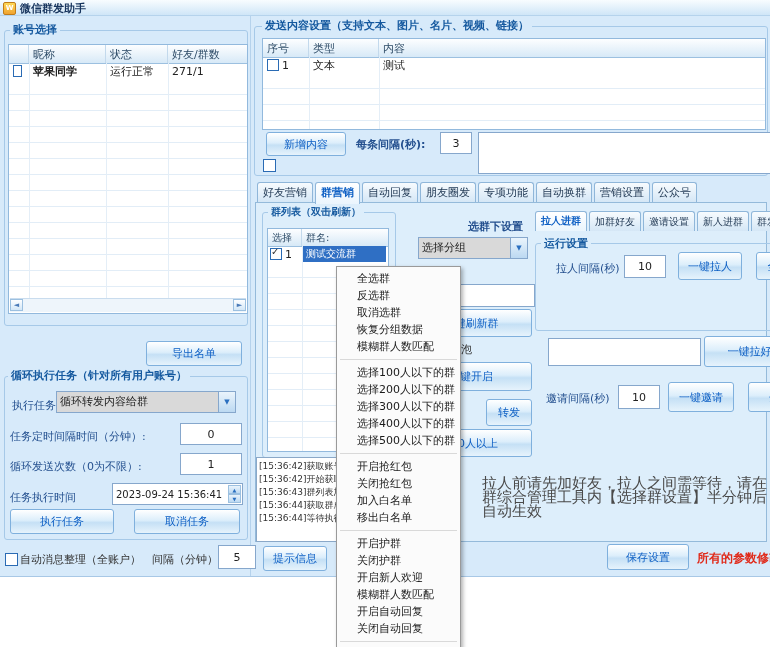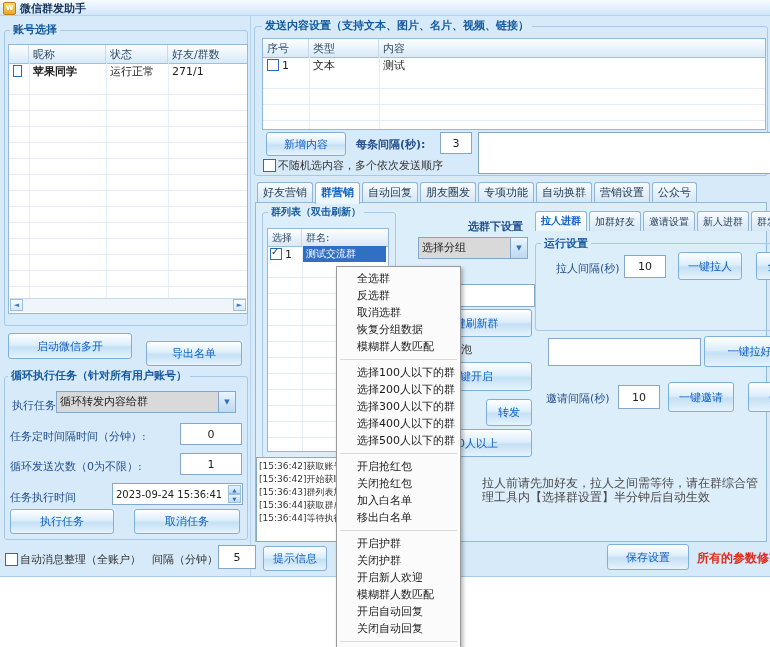--- a/index.html
+++ b/index.html
@@ -59,21 +59,21 @@
   .menu{position:absolute;left:336px;top:266px;width:123px;background:#fbfbfb;
     border:1px solid #9a9a9a;box-shadow:2px 2px 4px rgba(0,0,0,.3);z-index:50;padding:3px 0;}
   .mi{height:17px;line-height:17px;font-size:11px;color:#1a1a1a;padding-left:20px;white-space:nowrap;}
   .msep{height:1px;background:#d9d9d9;margin:4px 3px;}
   .spin{position:absolute;right:1px;top:1px;bottom:1px;width:13px;display:flex;flex-direction:column;}
   .spin div{flex:1;font-size:5px;color:#2a6fc0;display:flex;align-items:center;justify-content:center;
     background:linear-gradient(#eaf4fc,#bcd9f2);border:1px solid #9cc0e0;}
   .logbox{position:absolute;background:#fff;border:1px solid #8aa8c8;overflow:hidden;
     font-size:9px;color:#333;line-height:13px;padding:2px;}
   .logbox div{white-space:nowrap;}
-  .hint{position:absolute;font-size:12px;line-height:14px;color:#4a4a4a;overflow:hidden;}
+  .hint{position:absolute;font-size:15px;line-height:14px;color:#4a4a4a;overflow:hidden;}
   .redhint{position:absolute;font-size:12px;color:#e02a1a;font-weight:bold;white-space:nowrap;}
   .vline{position:absolute;width:1px;background:#b5d2ec;}
   .hline{position:absolute;height:1px;background:#a8c8e6;}
 </style>
 </head>
 <body>
 
 <div class="screen">
   <div class="win"></div>
 
@@ -106,21 +106,20 @@
     <div class="rowlines" style="top:34px;height:218px;"></div>
     <div class="colsep" style="left:20px;bottom:14px;"></div>
     <div class="colsep" style="left:97px;bottom:14px;"></div>
     <div class="colsep" style="left:159px;bottom:14px;"></div>
     <div class="hscroll">
       <div class="sarrow" style="left:0;">◄</div>
       <div class="sarrow" style="right:0;">►</div>
     </div>
   </div>
 
-  <div class="btn" style="left:8px;top:333px;width:122px;height:24px;">启动微信多开</div>
   <div class="btn" style="left:146px;top:341px;width:94px;height:23px;">导出名单</div>
 
   <div class="gb" style="left:4px;top:376px;width:242px;height:162px;"></div>
   <div class="cap" style="left:8px;top:370px;">循环执行任务（针对所有用户账号）</div>
 
   <div class="lbl" style="left:12px;top:398px;">执行任务:</div>
   <div class="combo grey" style="left:56px;top:391px;width:178px;height:20px;">
     <div class="txt">循环转发内容给群</div>
     <div class="arw">▼</div>
   </div>
@@ -168,21 +167,20 @@
     <div class="rowlines" style="top:34px;height:54px;"></div>
     <div class="colsep" style="left:46px;bottom:0;"></div>
     <div class="colsep" style="left:116px;bottom:0;"></div>
   </div>
 
   <div class="btn" style="left:266px;top:132px;width:78px;height:22px;">新增内容</div>
   <div class="lbl" style="left:356px;top:137px;font-weight:bold;">每条间隔(秒):</div>
   <div class="inp" style="left:440px;top:132px;width:30px;height:20px;">3</div>
   <div class="inp" style="left:468px;top:132px;width:296px;height:40px;left:478px;"></div>
   <span class="cb" style="left:263px;top:159px;"></span>
-  <div class="lbl dark" style="left:278px;top:158px;">不随机选内容，多个依次发送顺序</div>
 
   <div class="tabbar" style="left:257px;top:182px;">
     <div class="tab">好友营销</div>
     <div class="tab act">群营销</div>
     <div class="tab">自动回复</div>
     <div class="tab">朋友圈发</div>
     <div class="tab">专项功能</div>
     <div class="tab">自动换群</div>
     <div class="tab">营销设置</div>
     <div class="tab">公众号</div>

